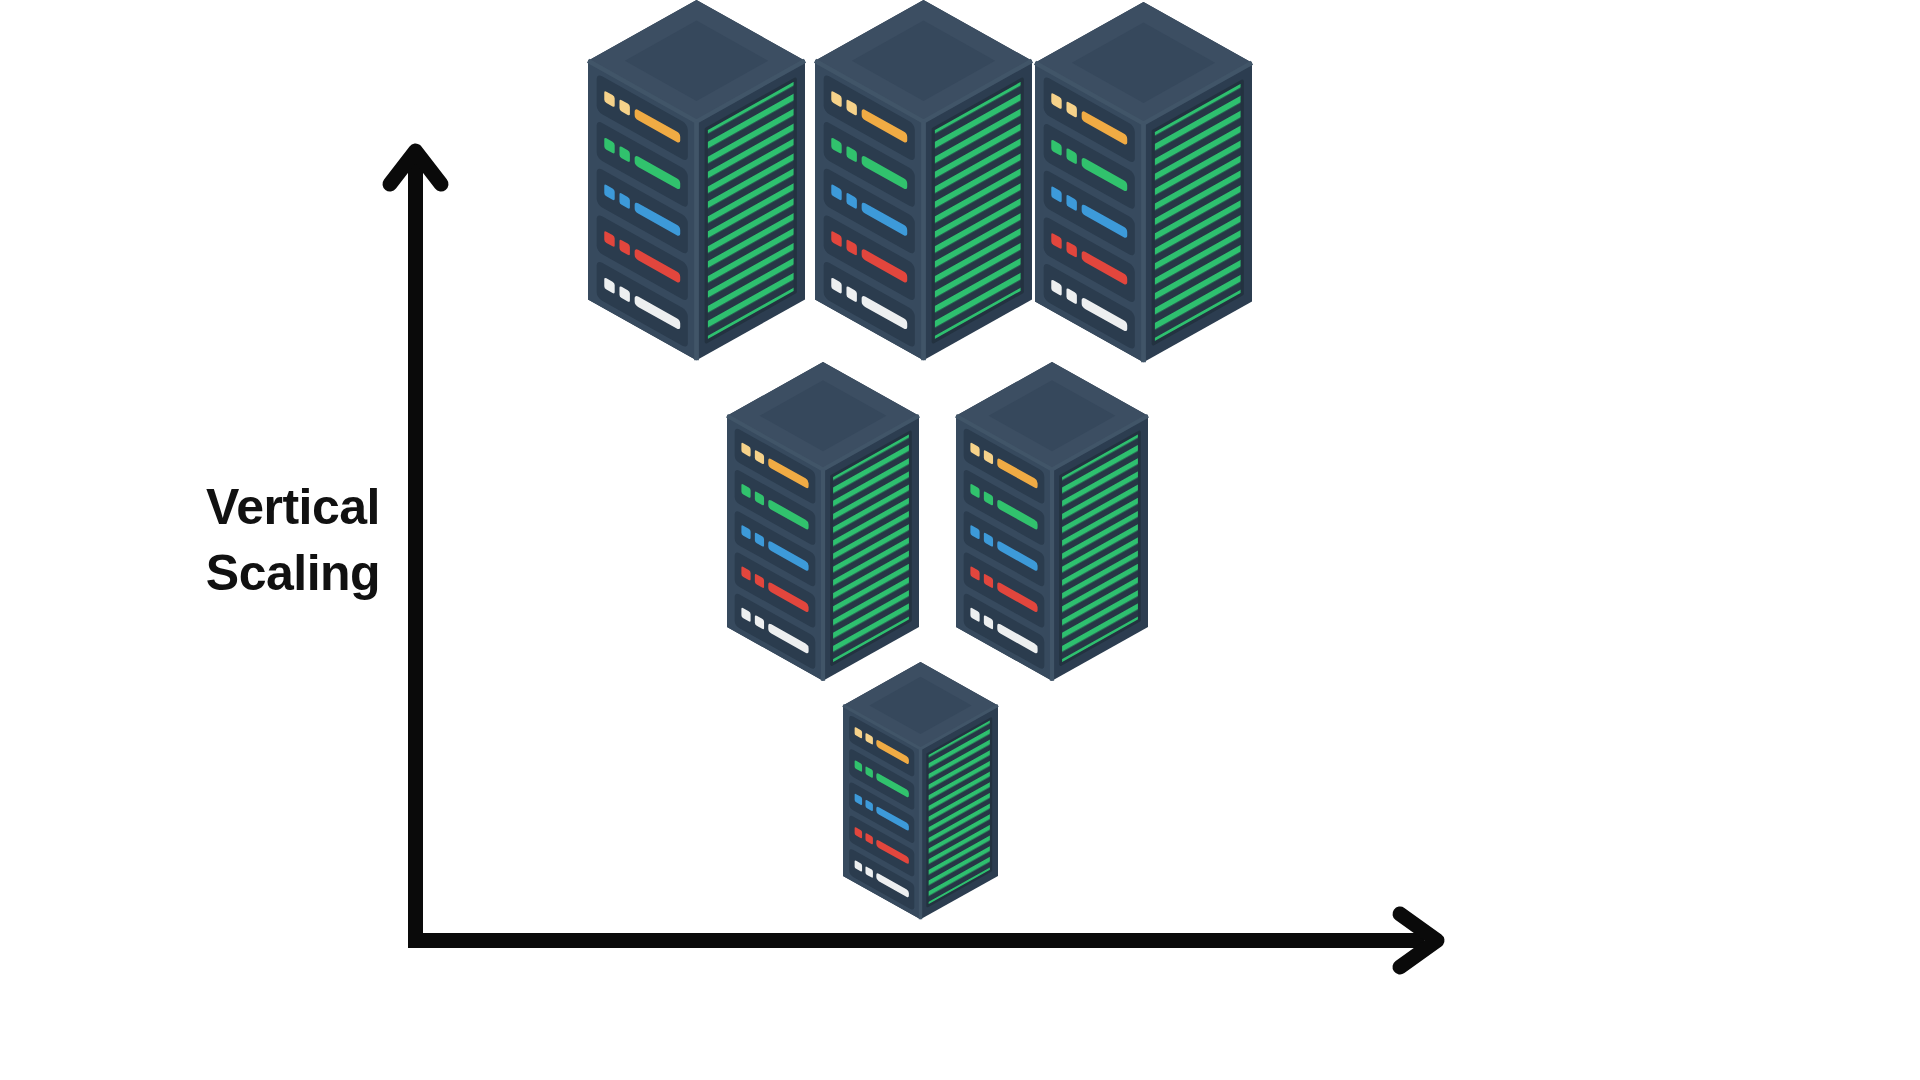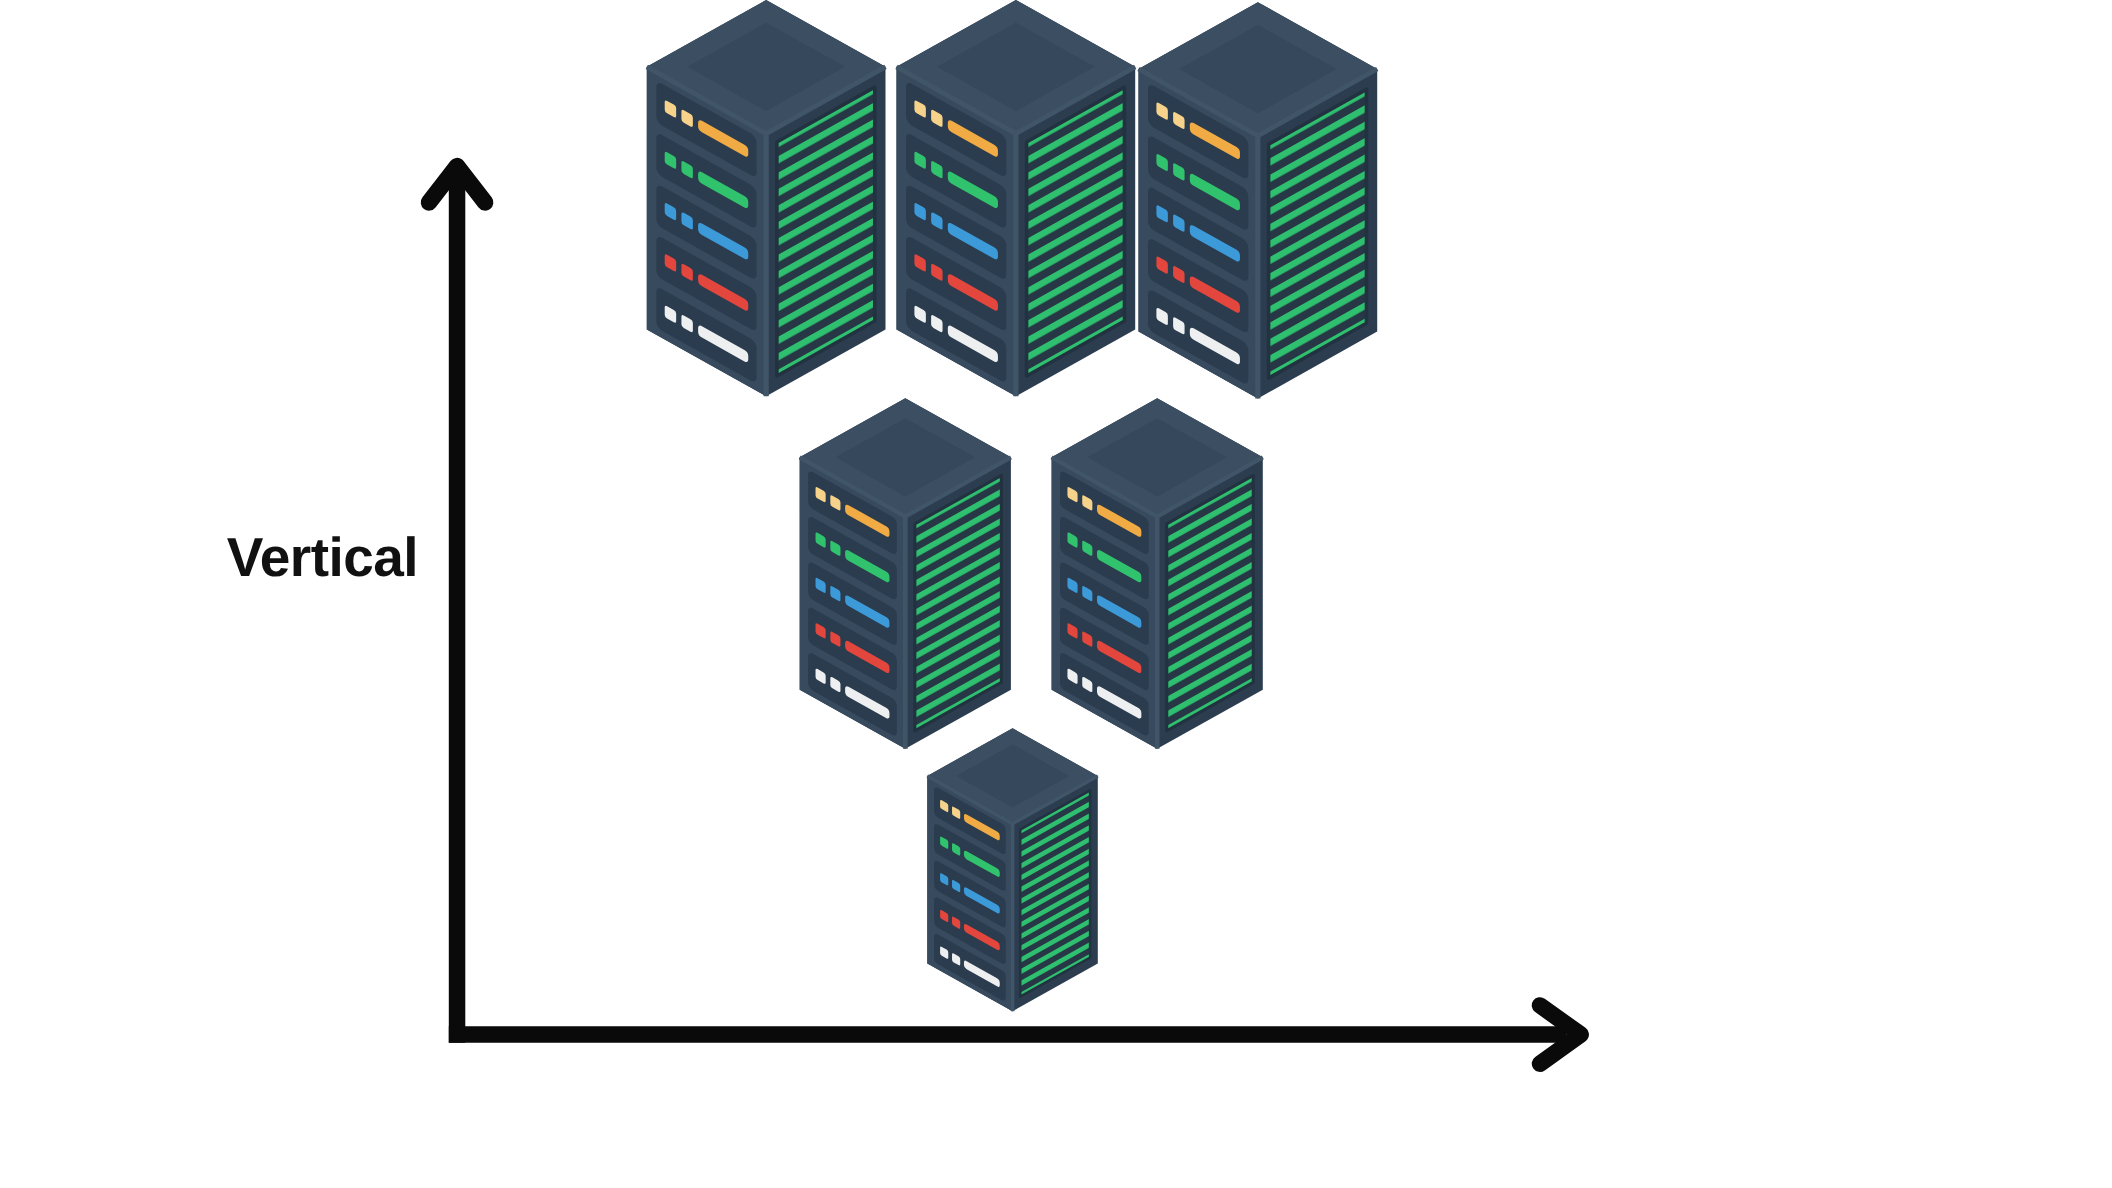--- a/index.html
+++ b/index.html
@@ -140,16 +140,17 @@
       <use href="#server" transform="translate(956,362) scale(1.92)"></use>
     </g>
 
     <g>
       <use href="#server" transform="translate(843,662) scale(1.55)"></use>
     </g>
   </svg>
 
   <div class="ylabel">
     <span>Vertical</span>
+    <span>Scaling</span>
   </div>
 
 
 </div>
 
 </body></html>

